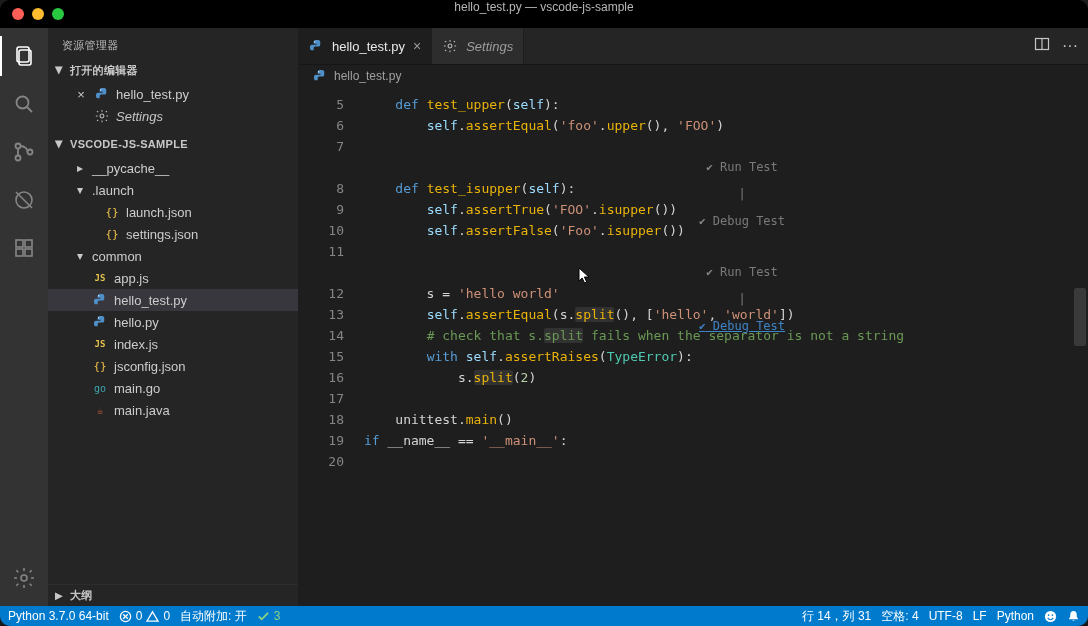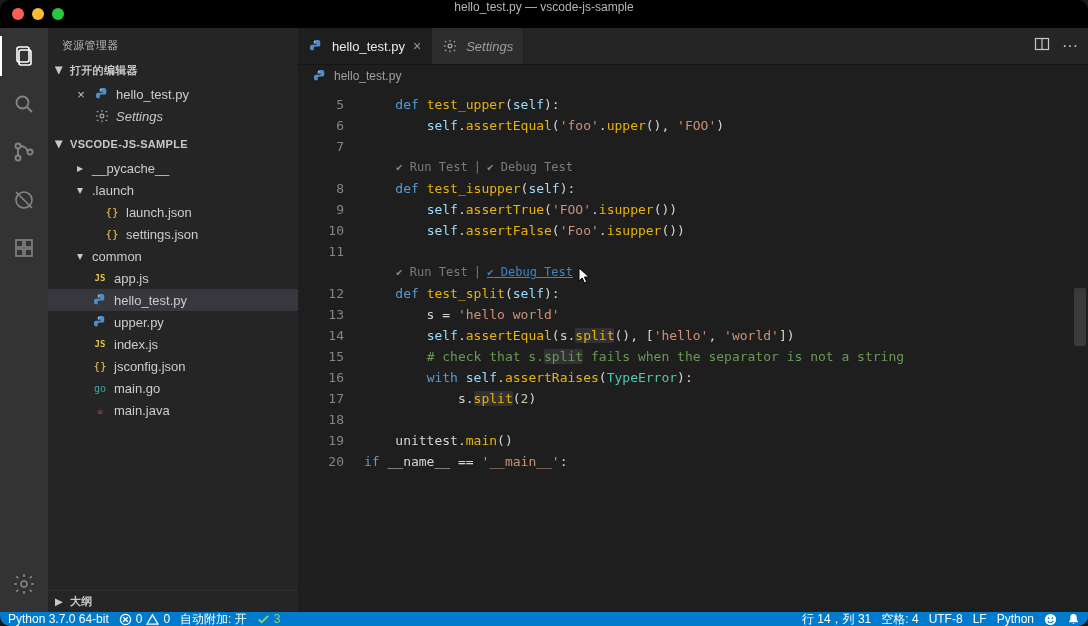--- a/index.html
+++ b/index.html
@@ -53,29 +53,29 @@
   .tab.active { background:#1e1e1e; color:#e8e8e8;}
   .tab .tclose { color:#9d9d9d; font-size:14px;}
   .tab.italic { font-style:italic;}
   .tabs-right { margin-left:auto; display:flex; align-items:center; gap:12px; padding:0 10px; color:#c5c5c5;}
   .breadcrumb { height:24px; display:flex; align-items:center; padding:0 14px; gap:6px; font-size:12px; color:#a0a0a0; background:#1e1e1e; border-bottom:0; box-shadow:0 1px 0 rgba(0,0,0,.25) inset;}
   .editor { flex:1; display:flex; font-family:Menlo, Consolas, monospace; font-size:13px; line-height:21px; color:#d4d4d4; overflow:hidden; position:relative;}
   .gutter { width:54px; text-align:right; color:#858585; padding:6px 8px 0 0; user-select:none; background:#1e1e1e;}
   .gutter .gl { height:21px; position:relative;}
   .code { flex:1; padding:6px 0 0 12px; position:relative;}
   .cl { height:21px; white-space:pre;}
-  .codelens { color:#7a7a7a; font-size:12px; display:flex; align-items:center; gap:6px; height:21px;}
+  .codelens { color:#7a7a7a; font-size:12px; display:flex; align-items:center; gap:6px; height:21px;flex-direction:column;}
   .codelens .check { color:#888; font-size:11px;}
   .codelens .link-active { color:#3e84c7; text-decoration:underline; cursor:pointer;}
   
   .kw{color:#569cd6;} .fn{color:#eab308;} .slf{color:#9cdcfe;} .str{color:#ce9178;} .cmt{color:#6a9955;} .cls{color:#4ec9b0;} .num{color:#b5cea8;} .op{color:#d4d4d4;}
   .hl { background:rgba(110,110,110,.25); border-radius:2px;}
   .mouse { position:absolute; width:14px; height:18px; pointer-events:none;}
   
-  .status { height:14px; background:#007acc; color:#fff; font-size:12px; display:flex; align-items:center; padding:0 8px; gap:16px;}
+  .status { height:20px; background:#007acc; color:#fff; font-size:12px; display:flex; align-items:center; padding:0 8px; gap:16px;}
   .status .left, .status .right { display:flex; align-items:center; gap:10px;}
   .status .right { margin-left:auto;}
   .sitem { display:inline-flex; align-items:center; gap:4px;}
   .status svg { width:13px; height:13px; }
   
   .minimap-mark { position:absolute; right:2px; width:12px; background:#3a3a3a; border-radius:2px;}
 </style>
 </head>
 <body>
 
@@ -209,21 +209,21 @@
             <span class="fname">hello_test.py</span>
           </div>
           <div class="row indent1">
             <span class="arrow"></span>
             <span class="ico ico-py">
               <svg viewBox="0 0 16 16">
                 <path fill="#4f8fc8" d="M8 1C5 1 5 3 5 3v2h3v1H3S1 6 1 9s2 3 2 3h2v-2s0-2 2-2h3s2 0 2-2V3s0-2-3-2H8z"></path>
                 <circle cx="6" cy="3" r=".7" fill="#fff"></circle>
               </svg>
             </span>
-            <span class="fname">upper.py</span>
+            <span class="fname">hello.py</span>
           </div>
           <div class="row indent1">
             <span class="arrow"></span>
             <span class="ico ico-js"></span>
             <span class="fname">index.js</span>
           </div>
           <div class="row indent1">
             <span class="arrow"></span>
             <span class="ico ico-json"></span>
             <span class="fname">jsconfig.json</span>
@@ -324,21 +324,20 @@
             </div>
             <div class="cl">    <span class="kw">def</span> <span class="fn">test_isupper</span>(<span class="slf">self</span>):</div>
             <div class="cl">        <span class="slf">self</span>.<span class="fn">assertTrue</span>(<span class="str">'FOO'</span>.<span class="fn">isupper</span>())</div>
             <div class="cl">        <span class="slf">self</span>.<span class="fn">assertFalse</span>(<span class="str">'Foo'</span>.<span class="fn">isupper</span>())</div>
             <div class="cl"></div>
             <div class="codelens" style="padding-left: 32px;">
               <span><span class="check">✔</span> Run Test</span> 
               <span>|</span> 
               <span class="link-active"><span class="check" style="color:#3e84c7;">✔</span> Debug Test</span>
             </div>
-            <div class="cl">    <span class="kw">def</span> <span class="fn">test_split</span>(<span class="slf">self</span>):</div>
             <div class="cl">        s <span class="op">=</span> <span class="str">'hello world'</span></div>
             <div class="cl">        <span class="slf">self</span>.<span class="fn">assertEqual</span>(s.<span class="fn hl">split</span>(), [<span class="str">'hello'</span>, <span class="str">'world'</span>])</div>
             <div class="cl">        <span class="cmt"># check that s.<span class="hl">split</span> fails when the separator is not a string</span></div>
             <div class="cl">        <span class="kw">with</span> <span class="slf">self</span>.<span class="fn">assertRaises</span>(<span class="cls">TypeError</span>):</div>
             <div class="cl">            s.<span class="fn hl">split</span>(<span class="num">2</span>)</div>
             <div class="cl"></div>
             <div class="cl">    unittest.<span class="fn">main</span>()</div>
             <div class="cl"><span class="kw">if</span> __name__ <span class="op">==</span> <span class="str">'__main__'</span>:</div>
           </div>
       </div>

